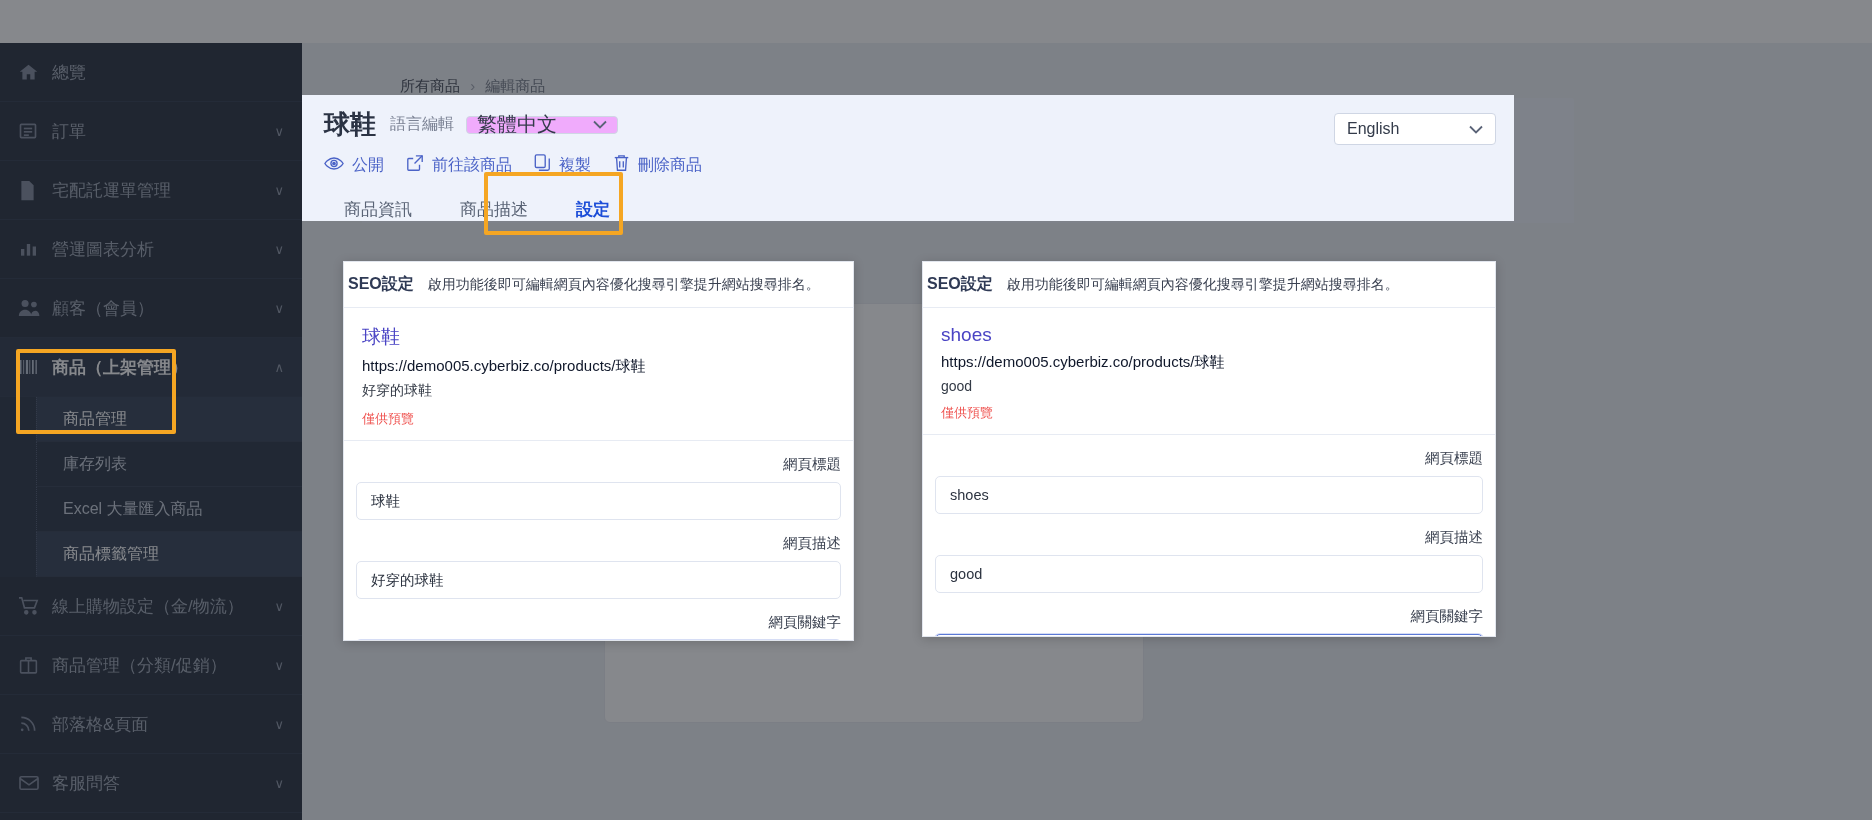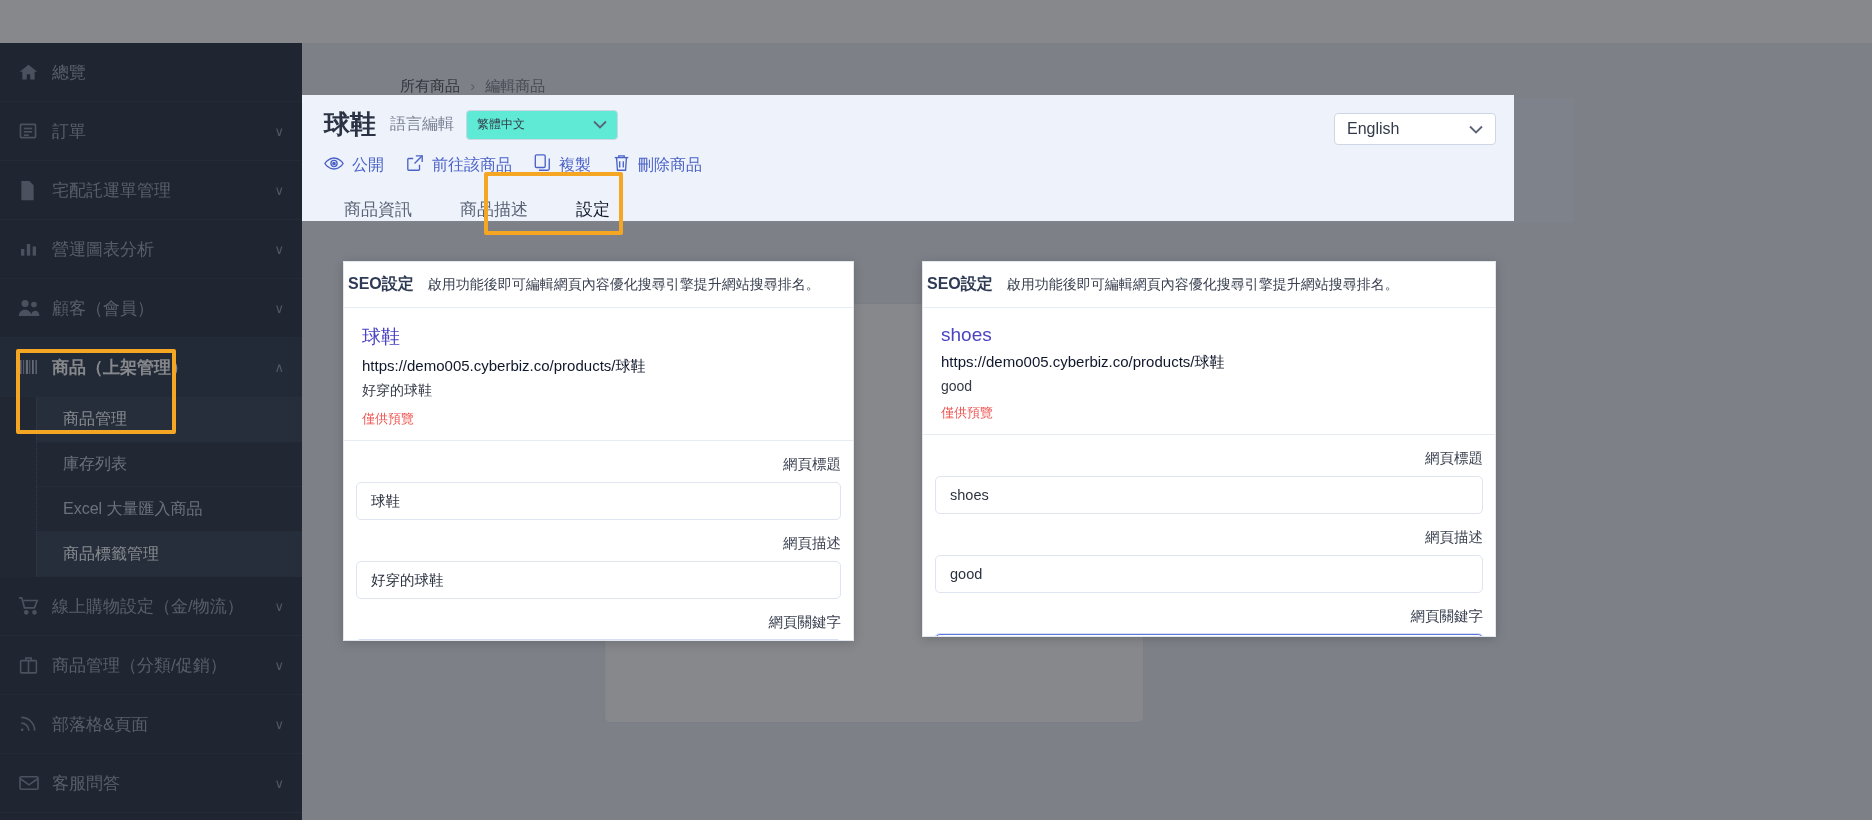--- a/index.html
+++ b/index.html
@@ -88,33 +88,33 @@
   .crumb .cur { color: #6e7683; }
 
   .page-head {
     position: absolute; left: 60px; top: 55px; width: 1212px; height: 125px;
     background: #eef2fb; border-radius: 3px 3px 0 0;
   }
   .ph-title-row { display: flex; align-items: center; padding: 12px 0 0 22px; }
   .ph-title { font-size: 26px; font-weight: bold; color: #2b3344; }
   .ph-lang-label { font-size: 16px; color: #7b8294; margin-left: 14px; }
   .select {
-    margin-left: 12px; width: 152px; height: 30px; background: #5eead4;
+    margin-left: 12px; width: 152px; height: 18px; background: #f0abfc;
     border: 1px solid #cfd6e4; border-radius: 4px; display: flex;
     align-items: center; justify-content: space-between; padding: 0 10px;
-    font-size: 12px; color: #333b4a;
+    font-size: 20px; color: #333b4a;
   }
   .select .cv { color: #4a5468; font-size: 13px; }
 
   .ph-actions { display: flex; align-items: center; gap: 22px; padding: 12px 0 0 22px; color: #4c6ef5; font-size: 16px; }
   .act { display: flex; align-items: center; gap: 8px; color: #4b63c7; }
 
   .tabs { display: flex; gap: 0; padding-left: 18px; margin-top: 16px; }
   .tab { padding: 6px 24px 12px; font-size: 17px; color: #5a6476; position: relative; }
-  .tab.active { color: #0f172a; font-weight: normal; text-align: right; }
+  .tab.active { color: #1d4ed8; font-weight: bold; text-align: right; }
   .tab.active::after {
     content: ""; position: absolute; left: 20px; right: 20px; bottom: 0;
     height: 3px; background: #4c6ef5; border-radius: 2px;
   }
 
   
   .ghost-card {
     position: absolute; left: 302px; top: 260px; width: 540px; height: 420px;
     background: #ffffff; border-radius: 6px; border: 1px solid #e6e9ef;
   }

